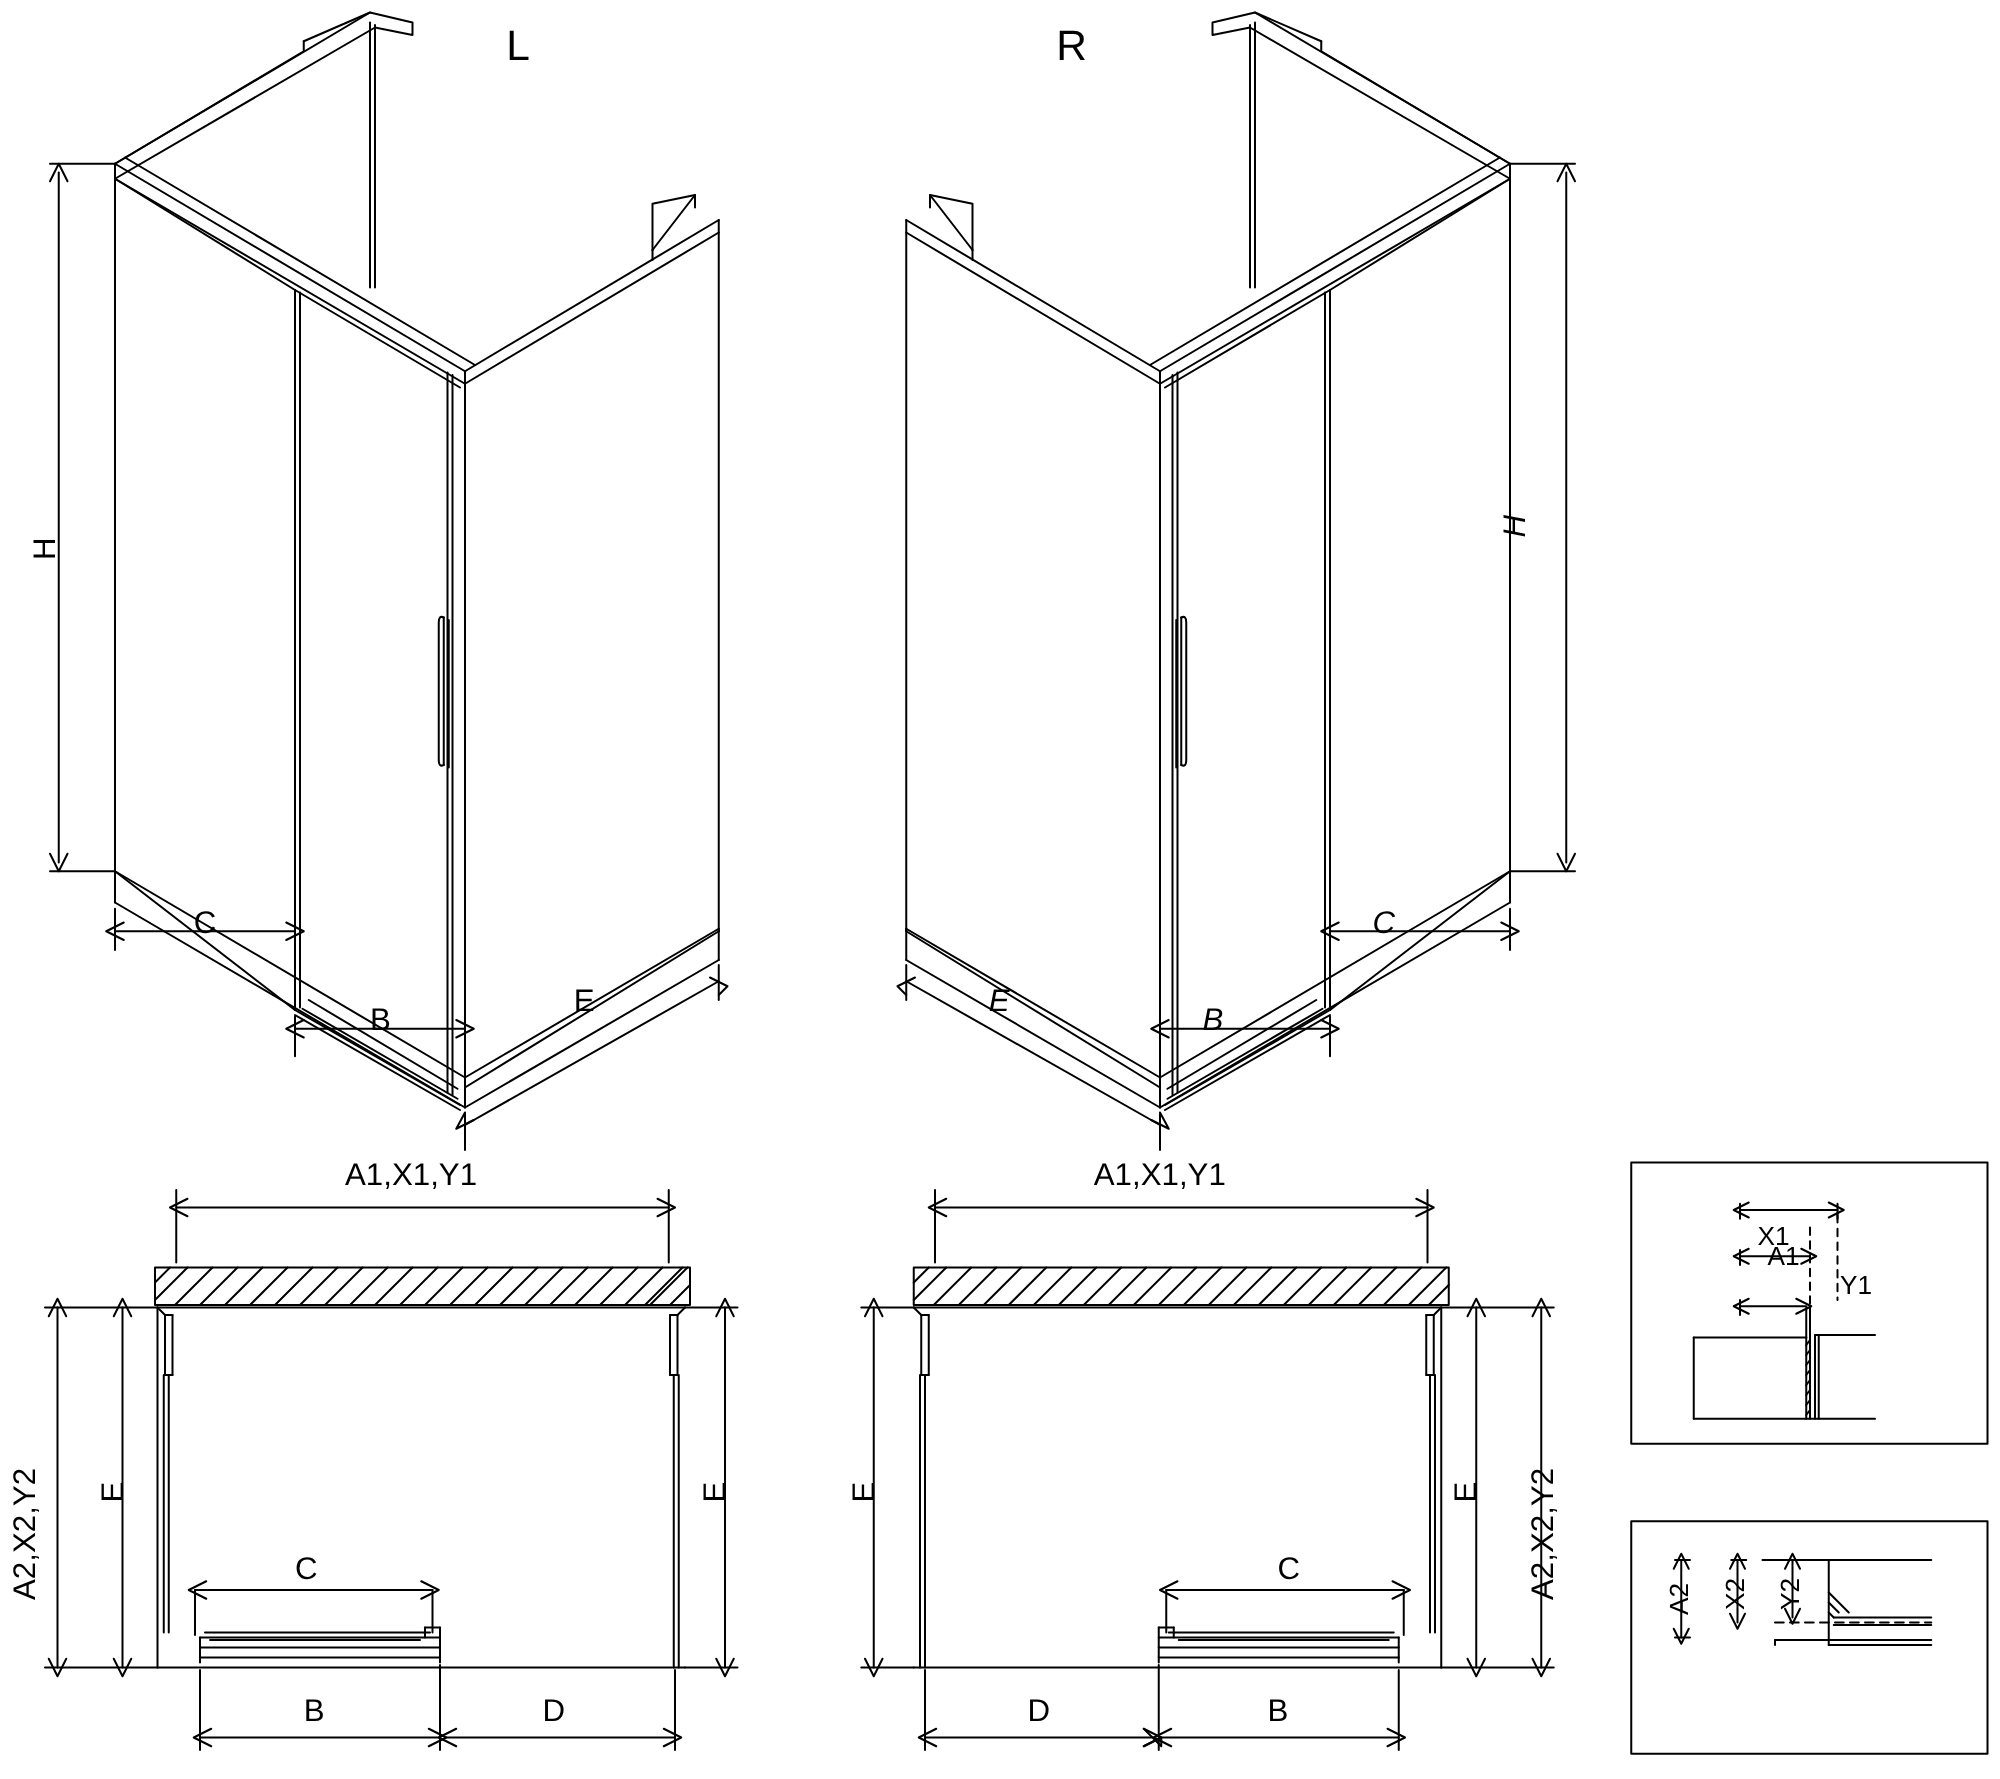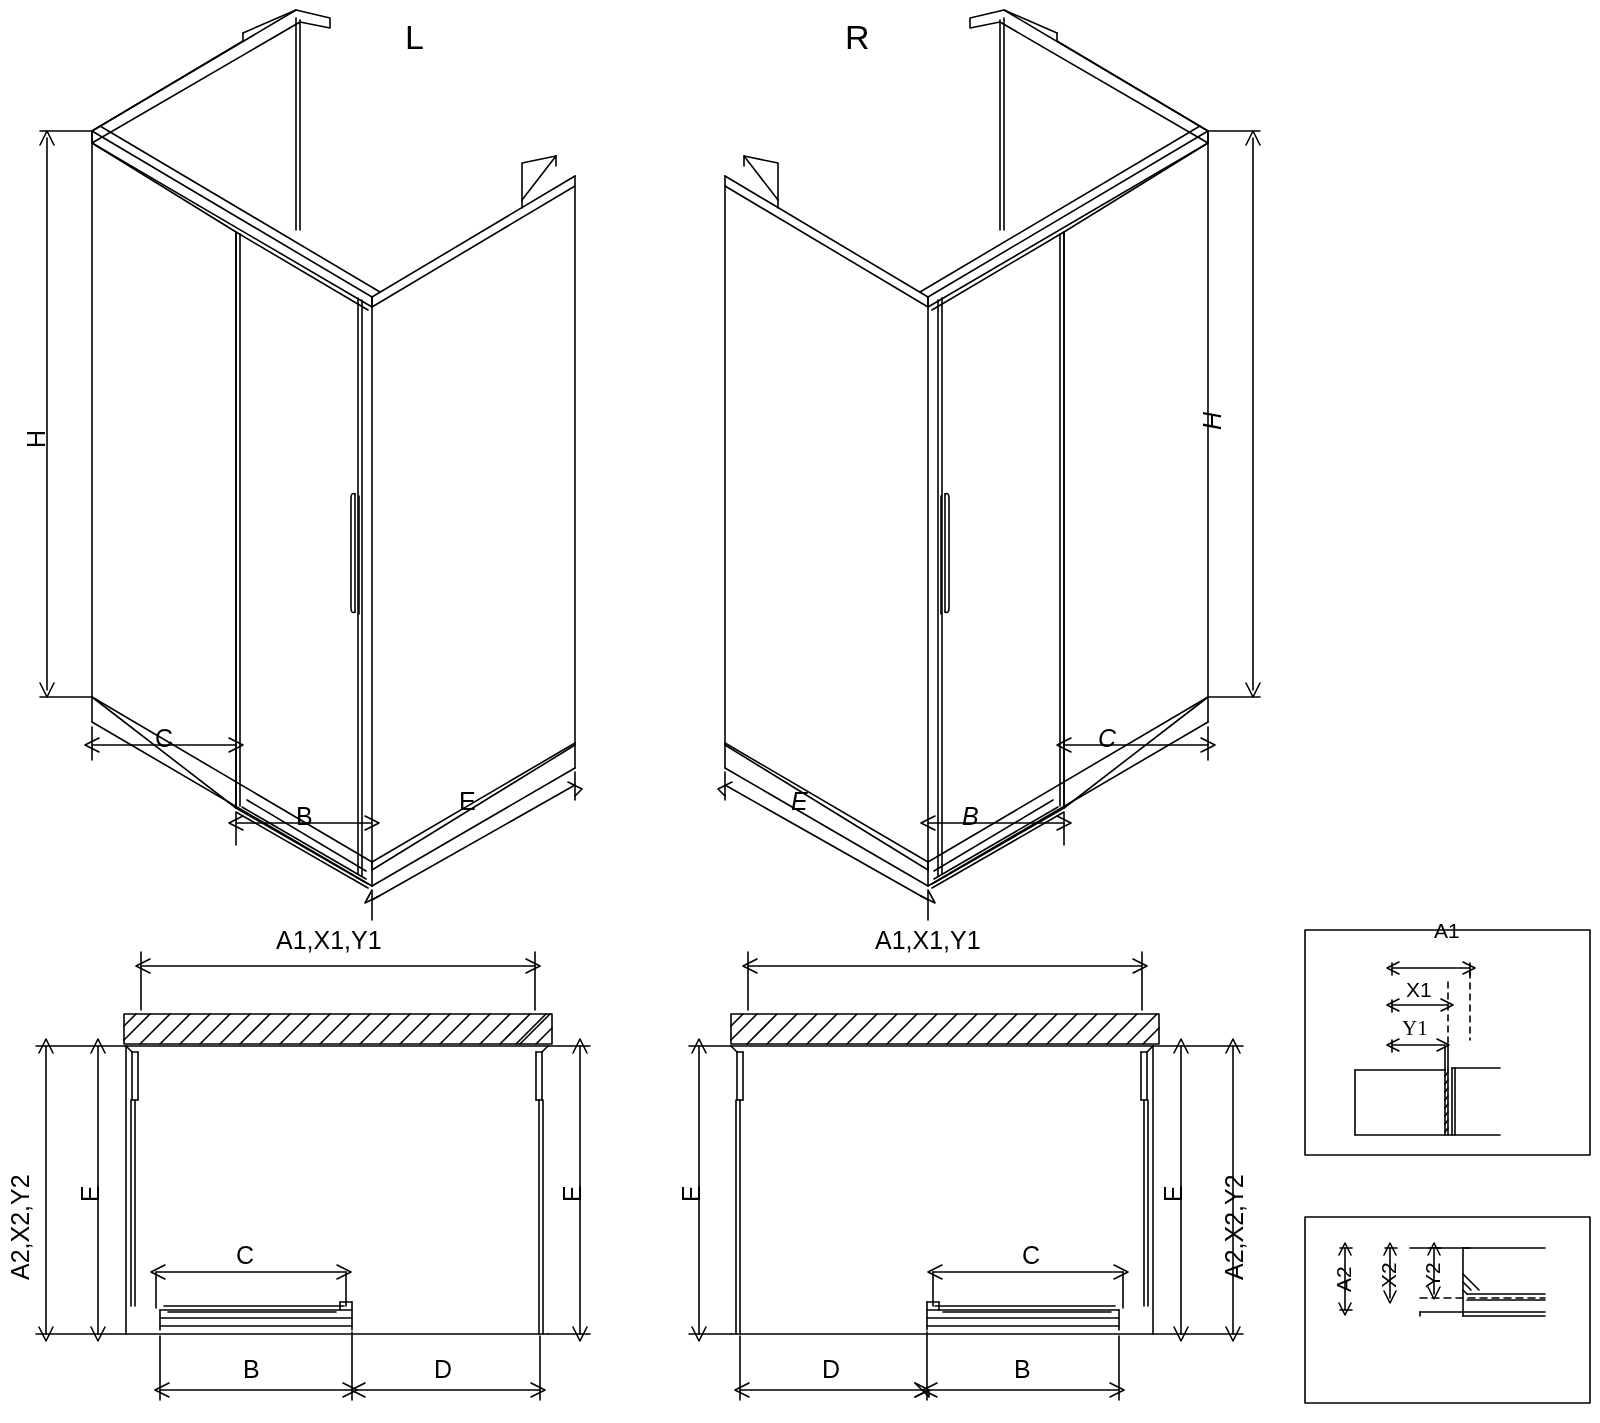--- a/index.html
+++ b/index.html
@@ -428,21 +428,21 @@
   <div class="lbl lbl-mid" style="left:434px; top:1357px;">D</div>
 
   <div class="lbl lbl-mid" style="left:875px; top:928px;">A1,X1,Y1</div>
   <div class="lbl lbl-mid rot90" style="left:1222px; top:1280px;">A2,X2,Y2</div>
   <div class="lbl lbl-mid rot90" style="left:679px; top:1202px;">E</div>
   <div class="lbl lbl-mid rot90" style="left:1161px; top:1202px;">E</div>
   <div class="lbl lbl-mid" style="left:1022px; top:1243px;">C</div>
   <div class="lbl lbl-mid" style="left:822px; top:1357px;">D</div>
   <div class="lbl lbl-mid" style="left:1014px; top:1357px;">B</div>
 
-  <div class="lbl lbl-sm" style="left:1414px; top:920px;margin-left:20px;">A1</div>
+  <div class="lbl lbl-sm" style="left:1414px; top:995px;">A1</div>
   <div class="lbl lbl-sm" style="left:1406px; top:979px;">X1</div>
-  <div class="lbl lbl-sm" style="left:1402px; top:1018px;font-family:Liberation Serif, serif;">Y1</div>
+  <div class="lbl lbl-sm" style="left:1472px; top:1018px;">Y1</div>
 
   <div class="lbl lbl-sm rot90" style="left:1333px; top:1292px;">A2</div>
   <div class="lbl lbl-sm rot90" style="left:1378px; top:1288px;">X2</div>
   <div class="lbl lbl-sm rot90" style="left:1422px; top:1288px;">Y2</div>
 
 </div>
 
 </body></html>

